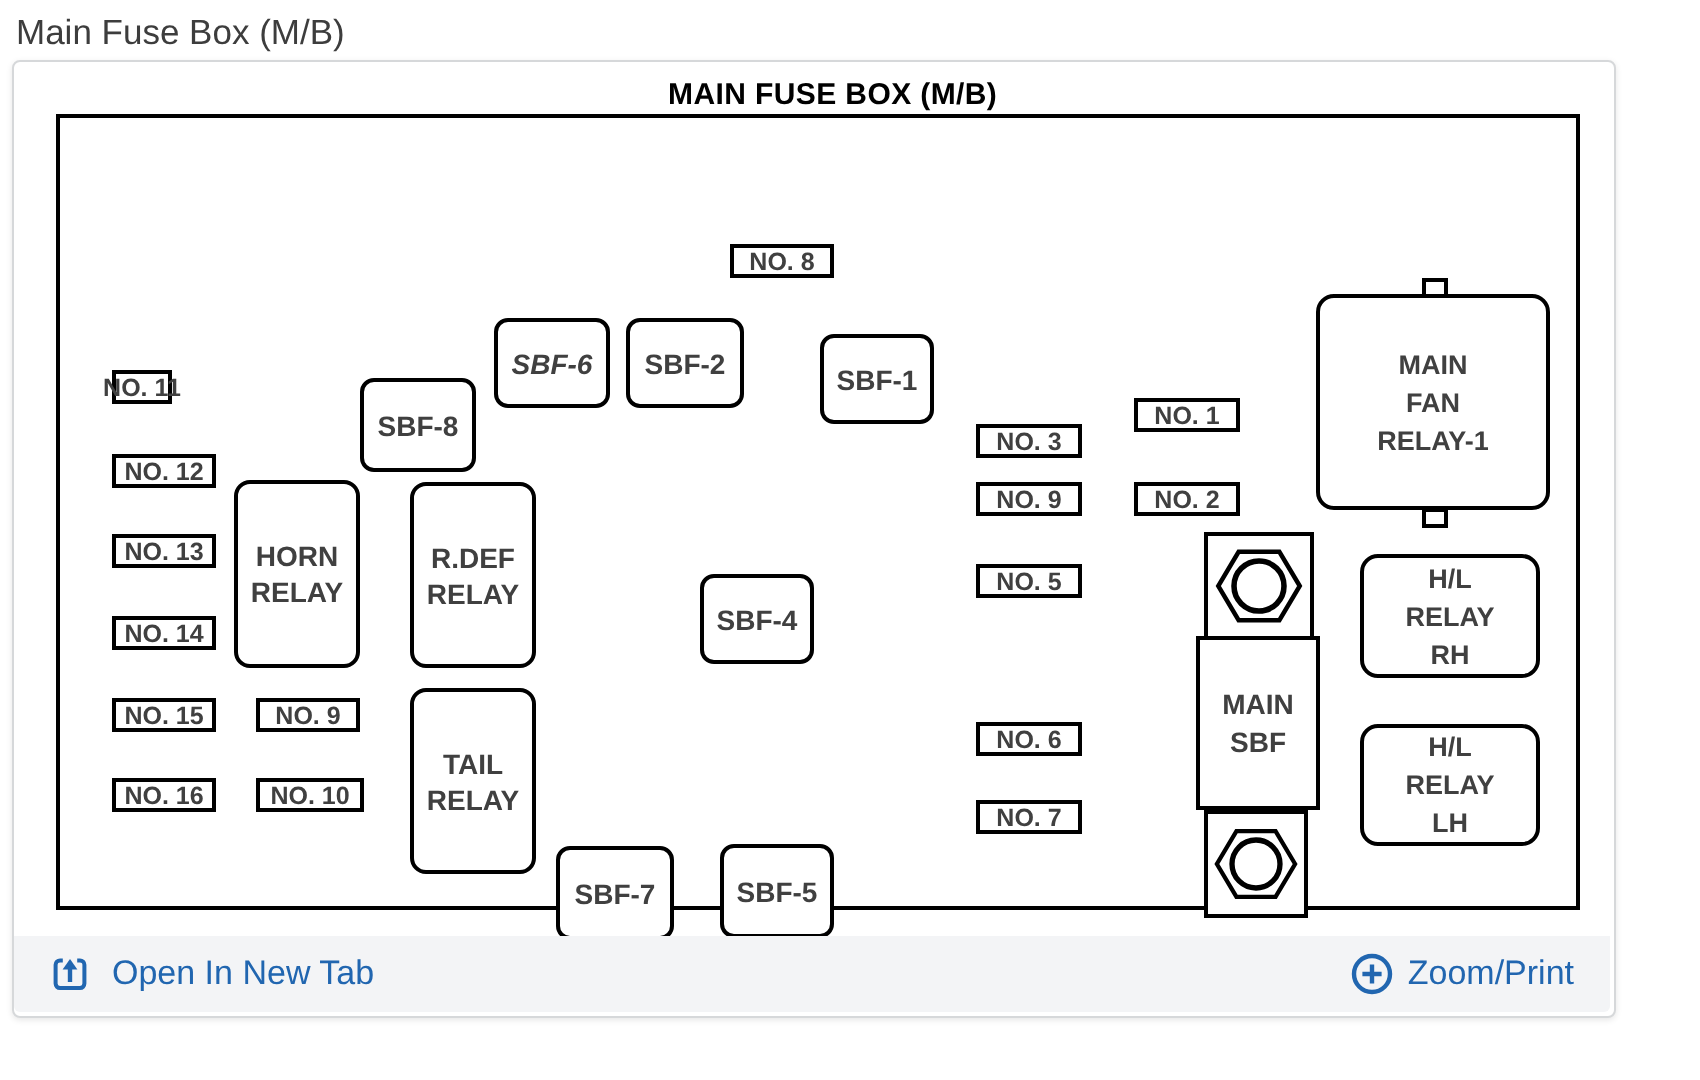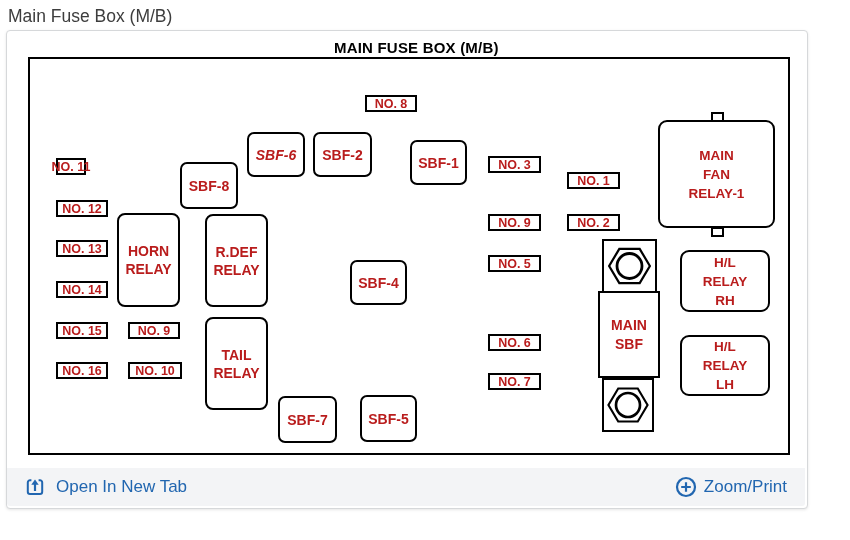--- a/index.html
+++ b/index.html
@@ -8,21 +8,21 @@
   .page-title{position:absolute;left:8px;top:6px;font-size:17.5px;color:#3d3d3d;white-space:nowrap;}
   .panel{position:absolute;left:6px;top:30px;width:800px;height:477px;background:#fff;
          border:1px solid #d6d8da;border-radius:4px;box-shadow:0 1px 3px rgba(0,0,0,.10);}
   .diagram{position:absolute;left:0;top:0;width:850px;height:540px;}
   .dg-title{position:absolute;left:334px;top:39px;font-size:15px;font-weight:bold;color:#000;
             letter-spacing:.2px;white-space:nowrap;}
   .frame{position:absolute;left:28px;top:57px;width:762px;height:398px;
          border:2px solid #000;box-sizing:border-box;}
   .dg{position:absolute;box-sizing:border-box;background:#fff;border:2px solid #000;
       display:flex;flex-direction:column;align-items:center;justify-content:center;
-      text-align:center;font-weight:bold;color:#b91c1c;white-space:nowrap;}
+      text-align:center;font-weight:bold;color:#404040;white-space:nowrap;margin-top:27px;}
   .fuse{font-size:12.5px;}
   .sbf{border-radius:7px;font-size:14px;}
   .relay{border-radius:8px;font-size:14px;line-height:18px;}
   .relaylg{border-radius:9px;font-size:13.5px;line-height:19px;}
   .mainsbf{font-size:14px;line-height:19px;}
   .bolt{padding:0;}
   .bolt svg{display:block;width:100%;height:100%;}
   .tab{border-width:2px;}
   .footer{position:absolute;left:7px;top:468px;width:798px;height:38px;background:#f3f4f6;
           border-radius:0 0 3px 3px;display:flex;align-items:center;justify-content:space-between;
@@ -47,21 +47,21 @@
 
   <div class="dg fuse" style="left: 56px; top: 158px; width: 30px; height: 17px;">NO. 11</div>
       <div class="dg fuse" style="left: 56px; top: 200px; width: 52px; height: 17px;">NO. 12</div>
       <div class="dg fuse" style="left: 56px; top: 240px; width: 52px; height: 17px;">NO. 13</div>
       <div class="dg fuse" style="left: 56px; top: 281px; width: 52px; height: 17px;">NO. 14</div>
       <div class="dg fuse" style="left: 56px; top: 322px; width: 52px; height: 17px;">NO. 15</div>
       <div class="dg fuse" style="left: 56px; top: 362px; width: 52px; height: 17px;">NO. 16</div>
       <div class="dg fuse" style="left: 128px; top: 322px; width: 52px; height: 17px;">NO. 9</div>
       <div class="dg fuse" style="left: 128px; top: 362px; width: 54px; height: 17px;">NO. 10</div>
       <div class="dg fuse" style="left: 365px; top: 95px; width: 52px; height: 17px;">NO. 8</div>
-      <div class="dg fuse" style="left: 488px; top: 156px; width: 53px; height: 17px;">NO. 3</div>
+      <div class="dg fuse" style="left: 488px; top: 185px; width: 53px; height: 17px;">NO. 3</div>
       <div class="dg fuse" style="left: 567px; top: 172px; width: 53px; height: 17px;">NO. 1</div>
       <div class="dg fuse" style="left: 488px; top: 214px; width: 53px; height: 17px;">NO. 9</div>
       <div class="dg fuse" style="left: 567px; top: 214px; width: 53px; height: 17px;">NO. 2</div>
       <div class="dg fuse" style="left: 488px; top: 255px; width: 53px; height: 17px;">NO. 5</div>
       <div class="dg fuse" style="left: 488px; top: 334px; width: 53px; height: 17px;">NO. 6</div>
       <div class="dg fuse" style="left: 488px; top: 373px; width: 53px; height: 17px;">NO. 7</div>
       <div class="dg sbf" style="left: 247px; top: 132px; width: 58px; height: 45px; font-style: italic;">SBF-6</div>
       <div class="dg sbf" style="left: 313px; top: 132px; width: 59px; height: 45px;">SBF-2</div>
       <div class="dg sbf" style="left: 410px; top: 140px; width: 57px; height: 45px;">SBF-1</div>
       <div class="dg sbf" style="left: 180px; top: 162px; width: 58px; height: 47px;">SBF-8</div>

